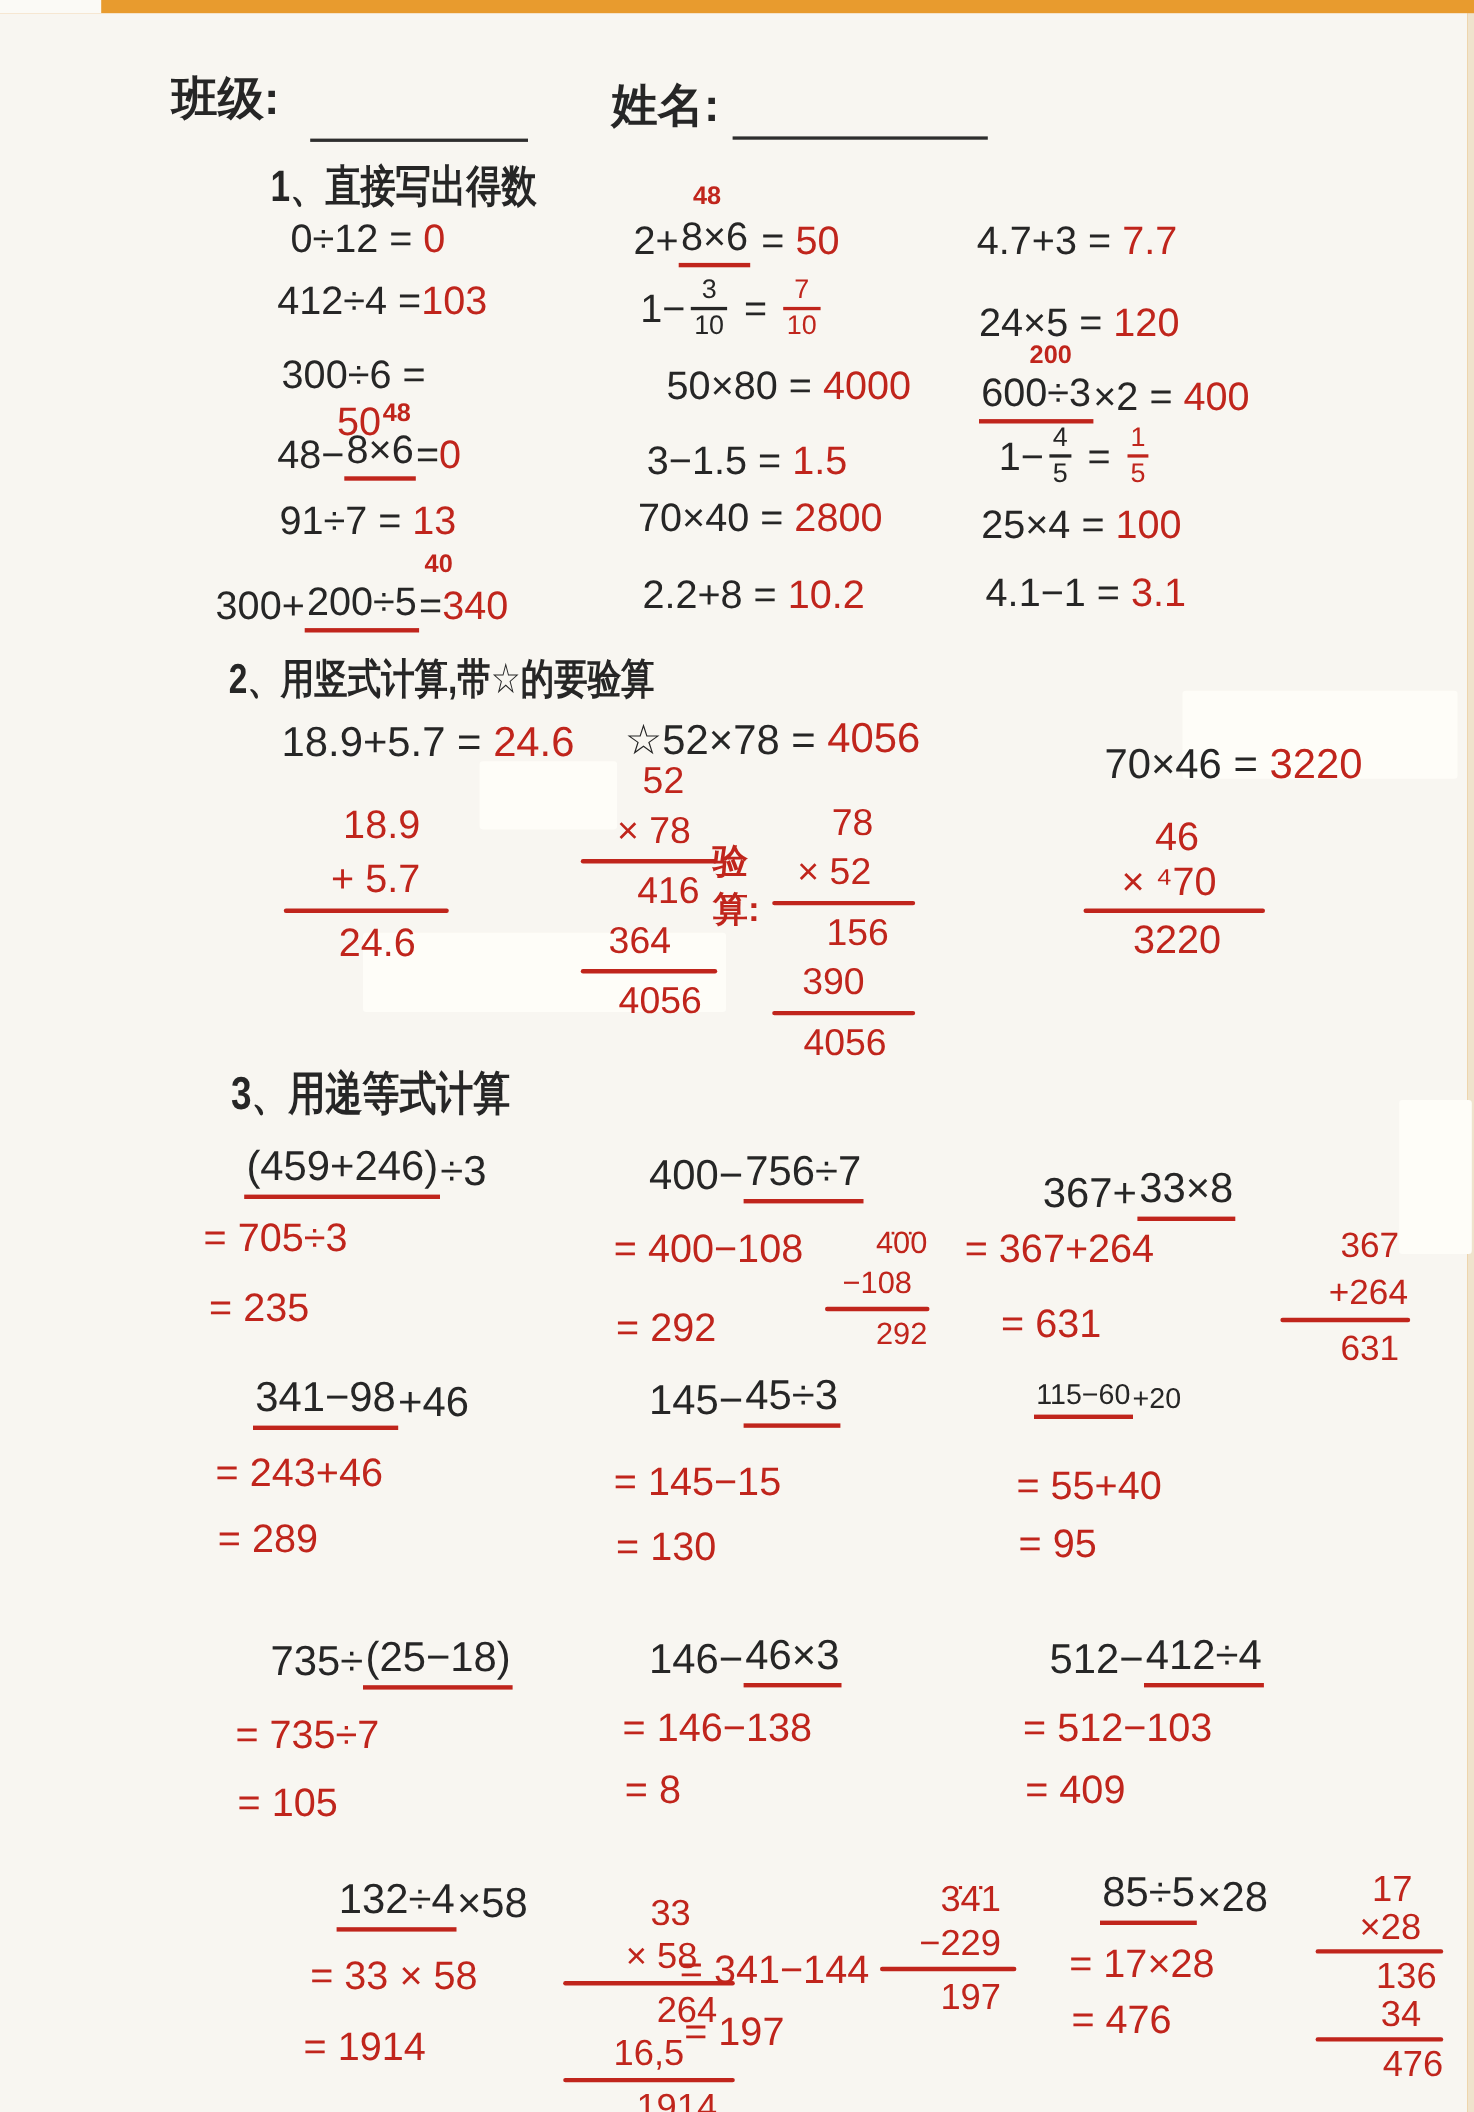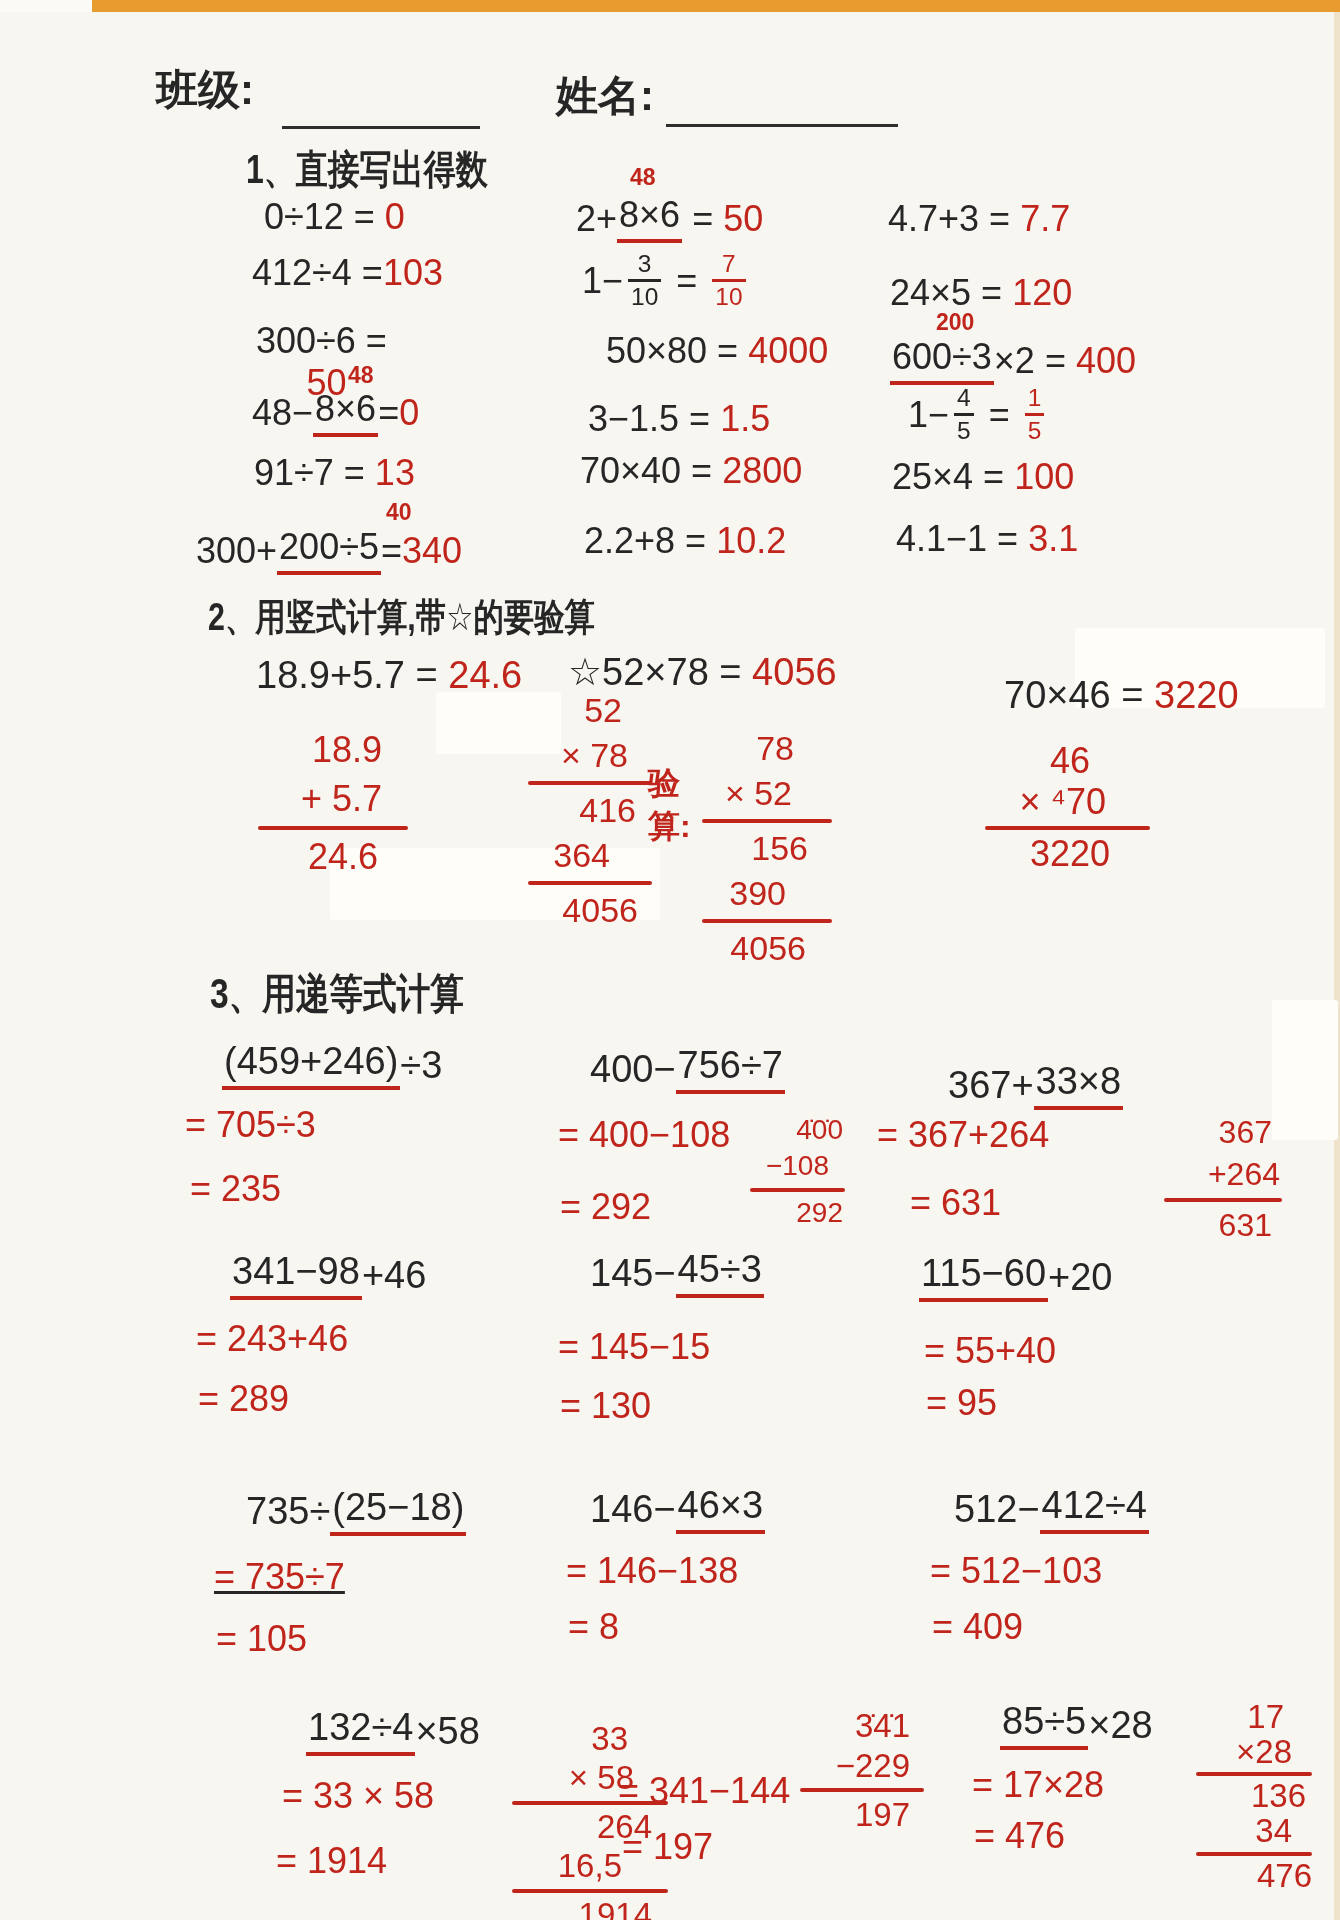--- a/index.html
+++ b/index.html
@@ -139,26 +139,26 @@
     </div>
 
   <div class="eq" style="left:230px;top:1250px;font-size:38px;"><span class="ink uline">341−98</span><span class="ink">+46</span></div>
   <div class="eq" style="left:196px;top:1318px;"><span class="red">= 243+46</span></div>
   <div class="eq" style="left:198px;top:1378px;"><span class="red">= 289</span></div>
 
   <div class="eq" style="left:590px;top:1248px;font-size:38px;"><span class="ink">145−</span><span class="ink uline">45÷3</span></div>
   <div class="eq" style="left:558px;top:1326px;"><span class="red">= 145−15</span></div>
   <div class="eq" style="left:560px;top:1385px;"><span class="red">= 130</span></div>
 
-  <div class="eq" style="left:919px;top:1252px;font-size:38px;"><span class="ink uline">115−60</span><span class="ink">+20</span></div>
+  <div class="eq" style="left:940px;top:1252px;font-size:26px;"><span class="ink uline">115−60</span><span class="ink">+20</span></div>
   <div class="eq" style="left:924px;top:1330px;"><span class="red">= 55+40</span></div>
   <div class="eq" style="left:926px;top:1382px;"><span class="red">= 95</span></div>
 
   <div class="eq" style="left:246px;top:1486px;font-size:38px;"><span class="ink">735÷</span><span class="ink uline">(25−18)</span></div>
-  <div class="eq" style="left:214px;top:1556px;text-decoration:underline;"><span class="red">= 735÷7</span></div>
+  <div class="eq" style="left:214px;top:1556px;"><span class="red">= 735÷7</span></div>
   <div class="eq" style="left:216px;top:1618px;"><span class="red">= 105</span></div>
 
   <div class="eq" style="left:590px;top:1484px;font-size:38px;"><span class="ink">146−</span><span class="ink uline">46×3</span></div>
   <div class="eq" style="left:566px;top:1550px;"><span class="red">= 146−138</span></div>
   <div class="eq" style="left:568px;top:1606px;"><span class="red">= 8</span></div>
 
   <div class="eq" style="left:954px;top:1484px;font-size:38px;"><span class="ink">512−</span><span class="ink uline">412÷4</span></div>
   <div class="eq" style="left:930px;top:1550px;"><span class="red">= 512−103</span></div>
   <div class="eq" style="left:932px;top:1606px;"><span class="red">= 409</span></div>
 

